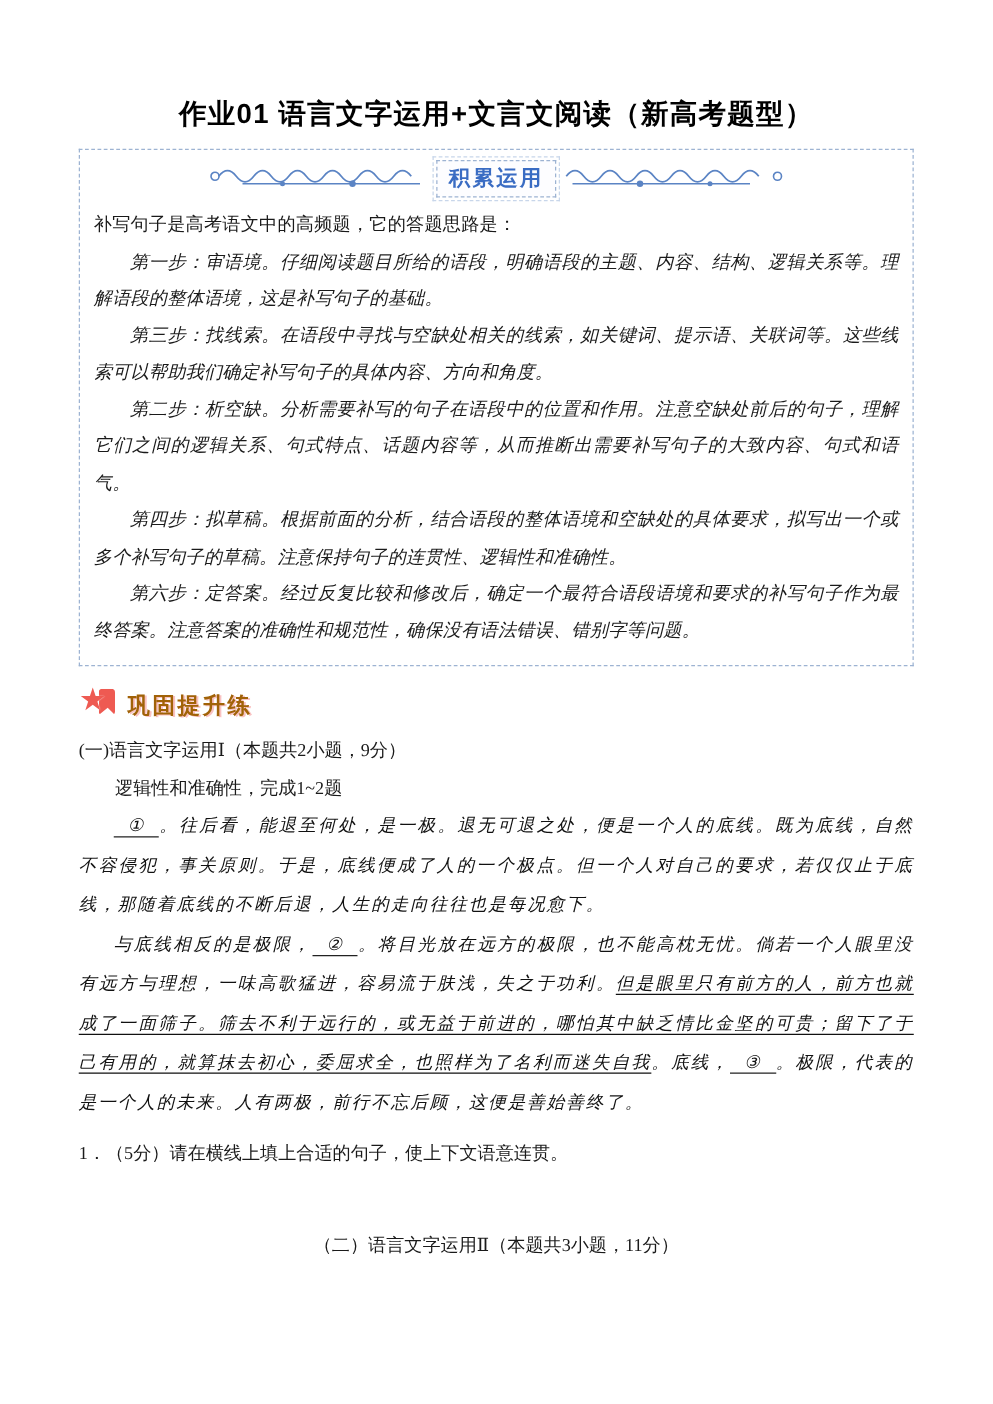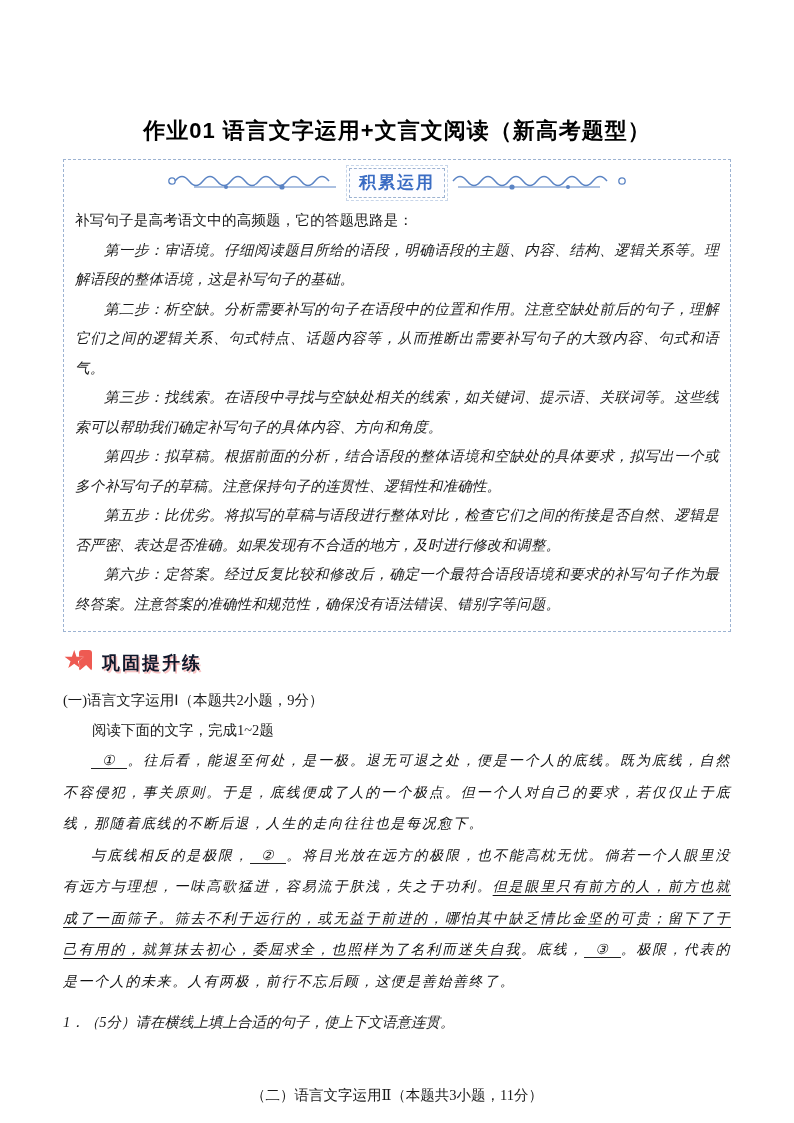--- a/index.html
+++ b/index.html
@@ -3,21 +3,21 @@
 <meta charset="utf-8">
 <style>
   * { margin: 0; padding: 0; box-sizing: border-box; }
   html, body { background: #ffffff; }
   body {
     width: 794px; height: 1123px;
     font-family: "Liberation Serif", "DejaVu Serif", serif;
     color: #1a1a1a;
     overflow: hidden;
   }
-  .page { padding: 116px 63px 0 63px; }
+  .page { padding: 76px 63px 0 63px; }
 
   .doc-title {
     text-align: center;
     font-family: "Liberation Sans", "DejaVu Sans", sans-serif;
     font-weight: 700;
     font-size: 22px;
     letter-spacing: 1px;
     color: #000;
   }
 
@@ -54,37 +54,37 @@
 
   
   .practice-header {
     margin-top: 16px;
     display: flex; align-items: center; gap: 9px;
     height: 30px;
   }
   .practice-header .label {
     font-family: "Liberation Sans", "DejaVu Sans", sans-serif;
     font-weight: 700; font-size: 18px; letter-spacing: 2px;
-    color: #0f172a;
+    color: #a16207;
     text-shadow: 1.5px 1.5px 0 rgba(242, 120, 120, 0.45);
   }
   .star-icon { display: inline-block; width: 30px; height: 28px; position: relative; }
   .star-icon .flag {
     position: absolute; right: 1px; top: 1px;
     width: 13px; height: 21px;
     background: #ee5a52; border-radius: 3px;
     clip-path: polygon(0 0, 100% 0, 100% 100%, 55% 72%, 0 100%);
   }
   .star-icon .star {
     position: absolute; left: 0; top: -4px;
     color: #ee5a52; font-size: 25px; line-height: 30px;
     text-shadow: 0 0 1px #ffffff;
   }
 
-  .section-line { font-size: 14.5px; line-height: 30px; margin-top: 7px; font-family: Liberation Serif, serif; }
+  .section-line { font-size: 14.5px; line-height: 30px; margin-top: 7px; }
   .reading-line { font-size: 14.5px; line-height: 30px; text-indent: 2em; }
 
   
   .hand {
     font-style: italic;
     font-size: 14px;
     line-height: 31.5px;
     letter-spacing: 1.6px;
     text-align: justify;
     text-indent: 2em;
@@ -95,21 +95,21 @@
     border-bottom: 1px solid #222;
     padding: 0 11px;
     white-space: nowrap;
   }
   .ul-seg {
     text-decoration: underline;
     text-underline-offset: 4px;
   }
 
   .question { font-size: 14.5px; line-height: 33px; }
-  .questions { margin-top: 9px; font-style: italic; }
+  .questions { margin-top: 9px; }
   .section2 { margin-top: 47px; font-size: 14.5px; text-align: center; }
 </style>
 </head>
 <body>
 
 <div class="page">
 
   <h1 class="doc-title">作业01 语言文字运用+文言文阅读（新高考题型）</h1>
 
   <div class="accum-box">
@@ -126,38 +126,37 @@
         <path d="M1 9 q7,-9 14,0 t14,0 t14,0 t14,0 t14,0 t14,0 t14,0 t14,0 t14,0 t14,0 t14,0" fill="none" stroke="#5b84c4" stroke-width="1.4"></path>
         <circle cx="170" cy="9" r="3.2" fill="none" stroke="#5b84c4" stroke-width="1.3"></circle>
         <path d="M6 15 h142" stroke="#5b84c4" stroke-width="1.2"></path>
         <circle cx="60" cy="15" r="2.6" fill="#5b84c4"></circle>
         <circle cx="116" cy="15" r="2" fill="#5b84c4"></circle>
       </svg>
     </div>
     <div class="box-text">
       <p>补写句子是高考语文中的高频题，它的答题思路是：</p>
       <p class="step">第一步：审语境。仔细阅读题目所给的语段，明确语段的主题、内容、结构、逻辑关系等。理解语段的整体语境，这是补写句子的基础。</p>
+      <p class="step">第三步：找线索。在语段中寻找与空缺处相关的线索，如关键词、提示语、关联词等。这些线索可以帮助我们确定补写句子的具体内容、方向和角度。</p>
       <p class="step">第二步：析空缺。分析需要补写的句子在语段中的位置和作用。注意空缺处前后的句子，理解它们之间的逻辑关系、句式特点、话题内容等，从而推断出需要补写句子的大致内容、句式和语气。</p>
-      <p class="step">第三步：找线索。在语段中寻找与空缺处相关的线索，如关键词、提示语、关联词等。这些线索可以帮助我们确定补写句子的具体内容、方向和角度。</p>
       <p class="step">第四步：拟草稿。根据前面的分析，结合语段的整体语境和空缺处的具体要求，拟写出一个或多个补写句子的草稿。注意保持句子的连贯性、逻辑性和准确性。</p>
-      <p class="step">第五步：比优劣。将拟写的草稿与语段进行整体对比，检查它们之间的衔接是否自然、逻辑是否严密、表达是否准确。如果发现有不合适的地方，及时进行修改和调整。</p>
       <p class="step">第六步：定答案。经过反复比较和修改后，确定一个最符合语段语境和要求的补写句子作为最终答案。注意答案的准确性和规范性，确保没有语法错误、错别字等问题。</p>
     </div>
   </div>
 
   <div class="practice-header">
     <span class="star-icon">
       <span class="flag"></span>
       <span class="star">★</span>
     </span>
     <span class="label">巩固提升练</span>
   </div>
 
   <p class="section-line">(一)语言文字运用Ⅰ（本题共2小题，9分）</p>
-  <p class="reading-line">阅读下面的文字，完成1~2题</p>
+  <p class="reading-line">逻辑性和准确性，完成1~2题</p>
 
   <p class="hand"><span class="blank">①</span><span>。往后看，能退至何处，是一极。退无可退之处，便是一个人的底线。既为底线，自然不容侵犯，事关原则。于是，底线便成了人的一个极点。但一个人对自己的要求，若仅仅止于底线，那随着底线的不断后退，人生的走向往往也是每况愈下。</span></p>
 
   <p class="hand"><span>与底线相反的是极限，</span><span class="blank">②</span><span>。将目光放在远方的极限，也不能高枕无忧。倘若一个人眼里没有远方与理想，一味高歌猛进，容易流于肤浅，失之于功利。</span><span class="ul-seg">但是眼里只有前方的人，前方也就成了一面筛子。筛去不利于远行的，或无益于前进的，哪怕其中缺乏情比金坚的可贵；留下了于己有用的，就算抹去初心，委屈求全，也照样为了名利而迷失自我</span><span>。底线，</span><span class="blank">③</span><span>。极限，代表的是一个人的未来。人有两极，前行不忘后顾，这便是善始善终了。</span></p>
 
   <div class="questions">
     <p class="question">1．（5分）请在横线上填上合适的句子，使上下文语意连贯。</p>
   </div>
 
   <p class="section2">（二）语言文字运用Ⅱ（本题共3小题，11分）</p>

